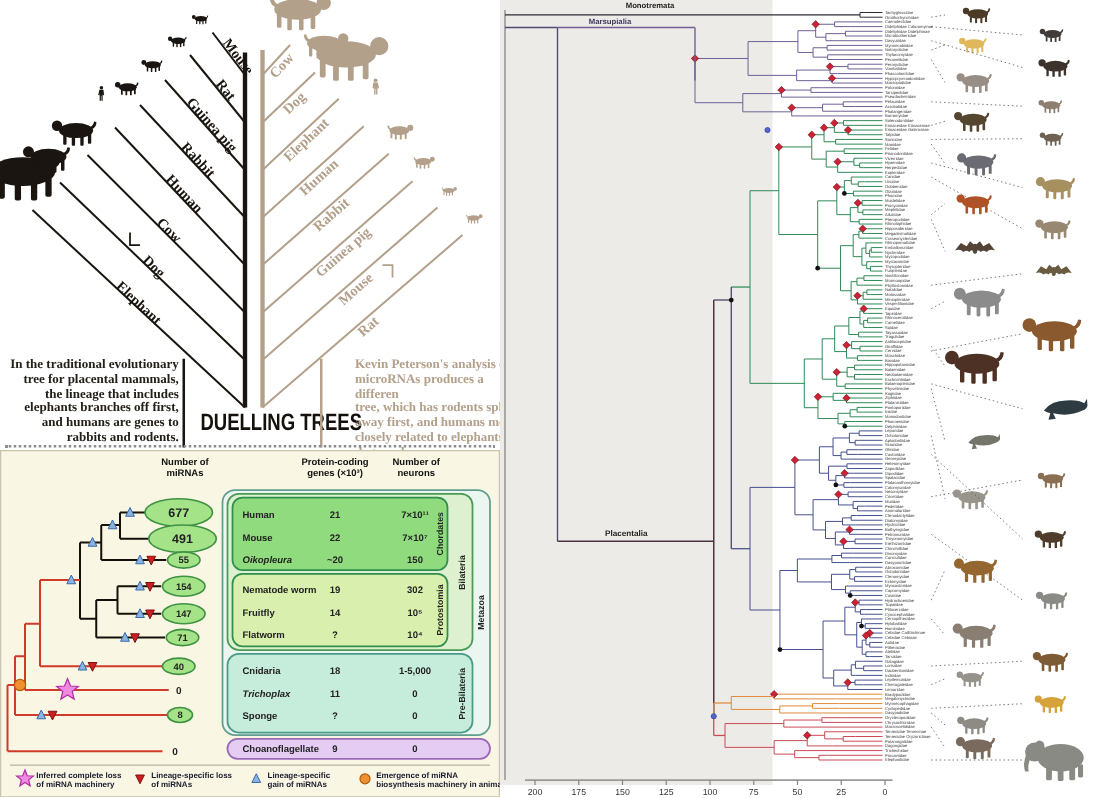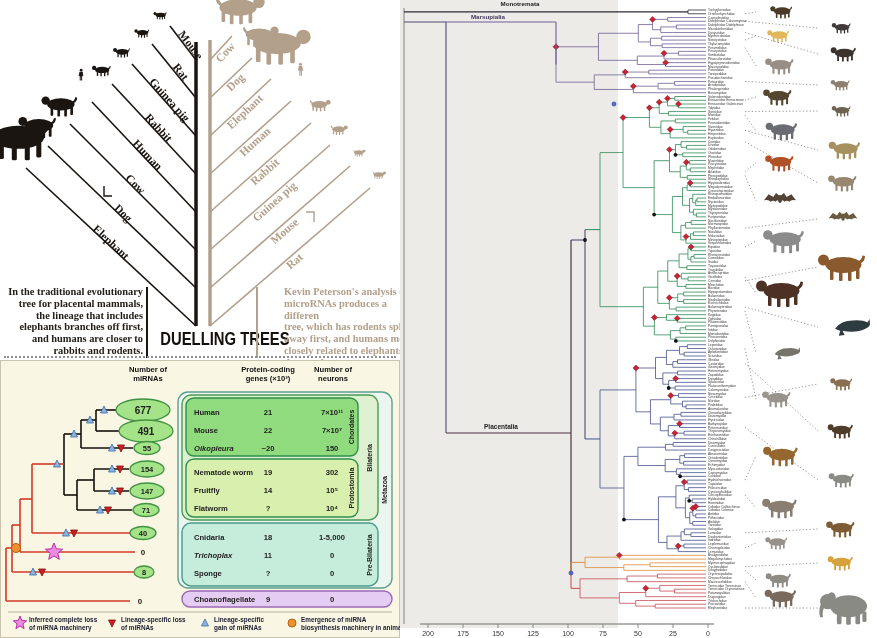--- a/index.html
+++ b/index.html
@@ -113,21 +113,21 @@
       <line x1="210" y1="326" x2="370" y2="188" stroke="#b3a08b" stroke-width="1.6"></line>
       <text x="297" y="264" font-size="11.5" fill="#b3a08b" font-family="&quot;Liberation Serif&quot;,serif" text-anchor="middle" font-weight="600" transform="rotate(-40.77776979385731 297 264)">Rat</text>
       <use href="#sym-quad" x="372.57248519517736" y="170.46873151915955" width="14" height="9" fill="#b3a08b" transform="translate(759.1449703903547,0) scale(-1,1)"></use>
       <path d="M306,212 l8,0 0,10" fill="none" stroke="#b3a08b" stroke-width="1.4"></path>
     </svg>
   <div class="du-title">DUELLING TREES</div>
   <div class="du-cap du-cap-left" id="cap-left">In the traditional evolutionary
 tree for placental mammals,
 the lineage that includes
 elephants branches off first,
-and humans are closer to
+and humans are genes to
 rabbits and rodents.</div>
   <div class="du-cap du-cap-right" id="cap-right">Kevin Peterson's analysis of
 microRNAs produces a differen
 tree, which has rodents splittin
 away first, and humans more
 closely related to elephants,
 dogs and cows.</div>
   <div class="vline vline-black"></div>
   <div class="vline vline-tan"></div>
   <div class="dotrule"></div>

